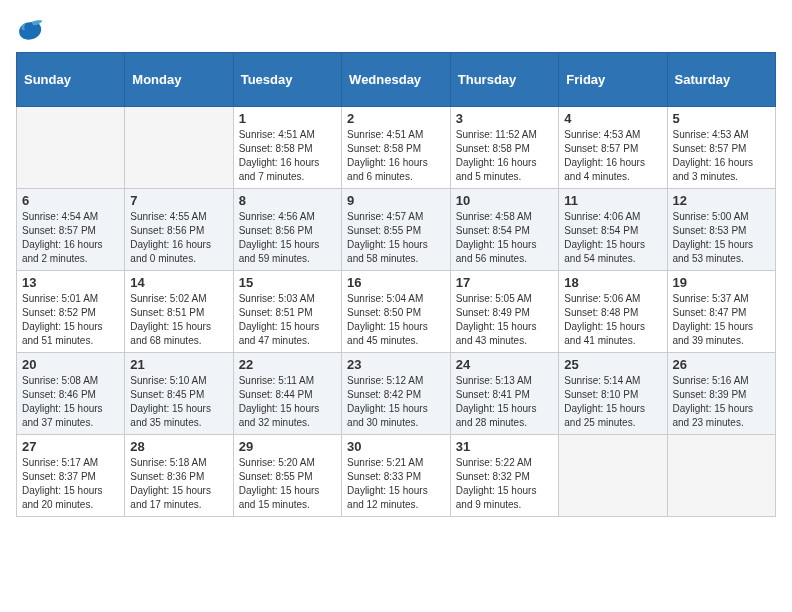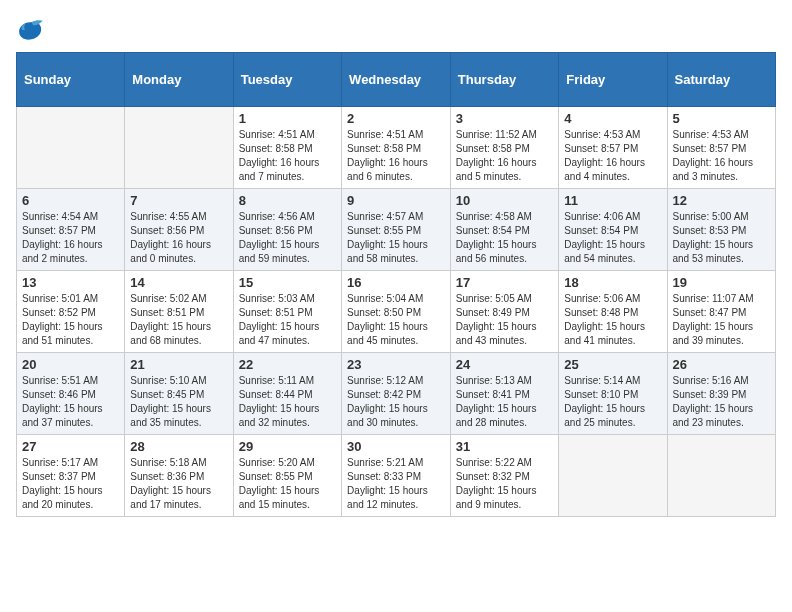--- a/index.html
+++ b/index.html
@@ -270,31 +270,31 @@
         <span class="day-num">18</span>
         <div class="day-info">
           <span>Sunrise: 5:06 AM</span><br>
           <span>Sunset: 8:48 PM</span><br>
           <span>Daylight: 15 hours and 41 minutes.</span>
         </div>
       </td>
         <td>
         <span class="day-num">19</span>
         <div class="day-info">
-          <span>Sunrise: 11:07 AM</span><br>
+          <span>Sunrise: 5:37 AM</span><br>
           <span>Sunset: 8:47 PM</span><br>
           <span>Daylight: 15 hours and 39 minutes.</span>
         </div>
       </td>
       </tr>
       <tr class="row-shade">
         <td>
         <span class="day-num">20</span>
         <div class="day-info">
-          <span>Sunrise: 5:51 AM</span><br>
+          <span>Sunrise: 5:08 AM</span><br>
           <span>Sunset: 8:46 PM</span><br>
           <span>Daylight: 15 hours and 37 minutes.</span>
         </div>
       </td>
         <td>
         <span class="day-num">21</span>
         <div class="day-info">
           <span>Sunrise: 5:10 AM</span><br>
           <span>Sunset: 8:45 PM</span><br>
           <span>Daylight: 15 hours and 35 minutes.</span>

